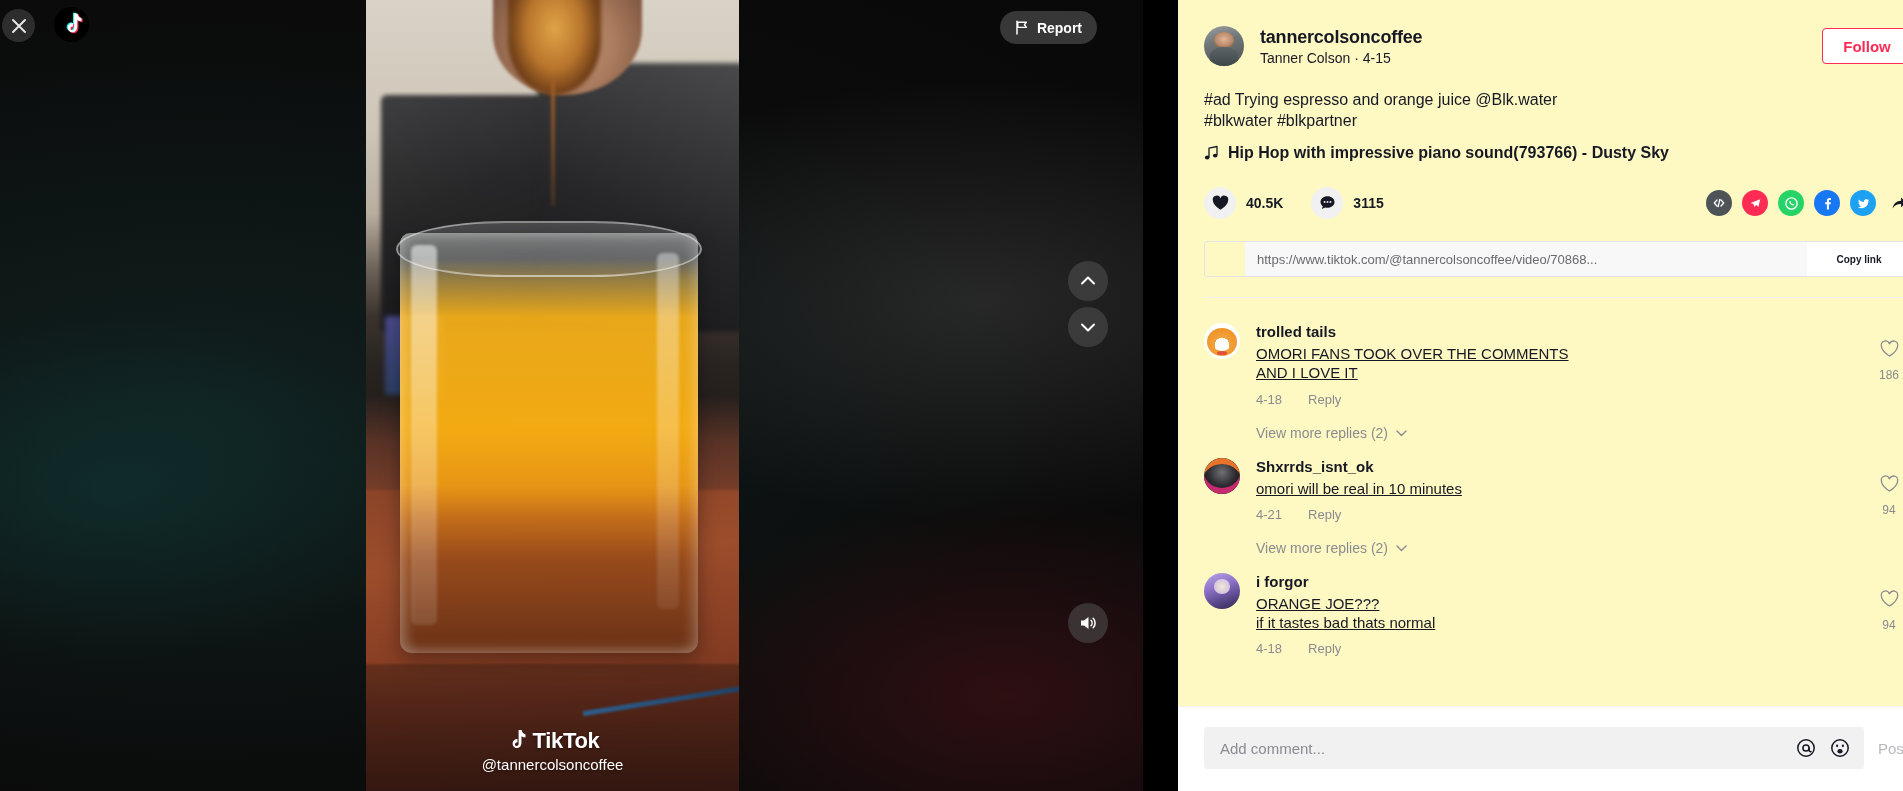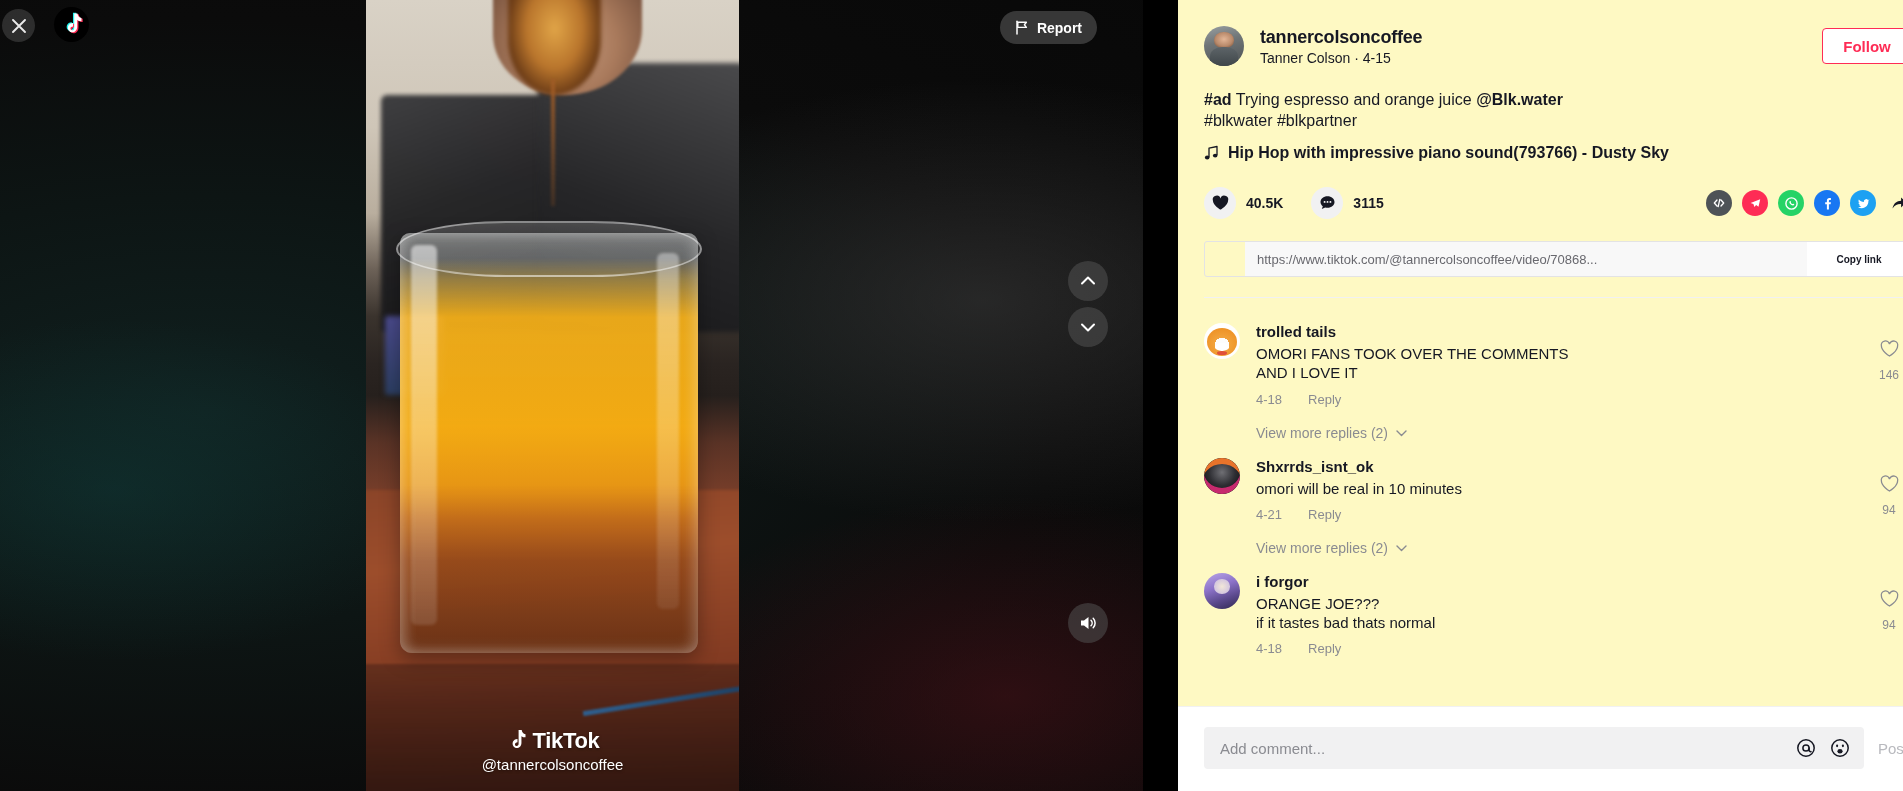--- a/index.html
+++ b/index.html
@@ -224,21 +224,21 @@
     background:#fff; color:#fe2c55;
     font-size:15px; font-weight:600;
     display:flex; align-items:center; justify-content:center;
     cursor:pointer;
   }
   .caption {
     margin-top:23px;
     font-size:16px; line-height:1.32; color:#161823;
     max-width:372px;
   }
-  .caption b { font-weight:700; }
+  .caption b { font-weight:400; }
   .music-row {
     margin-top:13px;
     display:flex; align-items:center; gap:9px;
     font-size:16px; font-weight:700; color:#161823;
     cursor:pointer;
   }
   .engage-row {
     margin-top:25px;
     display:flex; align-items:center;
   }
@@ -288,21 +288,21 @@
   .ca-tails::after{ content:""; position:absolute; left:30%; top:54%; width:40%; height:22%;
      background:#fff; border-radius:50%; box-shadow: 0 6px 0 -2px #e0503a; }
   .ca-shx { background: radial-gradient(60% 60% at 50% 40%, #6f6f74 0%, #2e2e33 60%, #151518 100%); }
   .ca-shx::before{ content:""; position:absolute; inset:0; border-radius:50%;
      box-shadow: inset 0 -7px 0 -1px #c72a6e, inset 0 9px 0 -3px #e8732a; }
   .ca-forgor { background: linear-gradient(160deg,#b9a7e8 0%, #8d73c9 38%, #5c4a8e 68%, #2f2750 100%); }
   .ca-forgor::before{ content:""; position:absolute; left:28%; top:18%; width:44%; height:40%;
      background: radial-gradient(60% 60% at 50% 50%, #f2e7d8, #cdbfe0); border-radius:50%; }
   .c-body { margin-left:16px; flex:1; min-width:0; }
   .c-name { font-size:15px; font-weight:700; color:#161823; cursor:pointer; }
-  .c-text { margin-top:4px; font-size:15px; line-height:1.28; color:#161823; max-width:330px; }
+  .c-text { margin-top:4px; font-size:15px; line-height:1.28; color:#161823; max-width:330px;text-decoration:underline; }
   .c-meta { margin-top:9px; display:flex; align-items:center; gap:26px; font-size:13px; color:#8a8b91; }
   .c-meta .reply { cursor:pointer; }
   .c-like { width:46px; flex:0 0 46px; display:flex; flex-direction:column; align-items:center; gap:10px; padding-top:17px; }
   .c-like-count { font-size:12px; color:#8a8b91; }
   .more-replies {
     margin:14px 0 6px 52px;
     font-size:14px; color:#8a8b91;
     display:flex; align-items:center; gap:8px;
     cursor:pointer;
   }
@@ -516,21 +516,21 @@
           <div class="c-text">OMORI FANS TOOK OVER THE COMMENTS AND I LOVE IT</div>
           <div class="c-meta">
             <span>4-18</span>
             <span class="reply">Reply</span>
           </div>
         </div>
         <div class="c-like">
           <svg width="19" height="18" viewBox="0 0 19 18">
             <path d="M9.5 16S1.4 11.2 1.4 6.1A3.9 3.9 0 0 1 9.5 4.2 3.9 3.9 0 0 1 17.6 6.1C17.6 11.2 9.5 16 9.5 16z" fill="none" stroke="#8a8b91" stroke-width="1.3"></path>
           </svg>
-          <span class="c-like-count">146</span>
+          <span class="c-like-count">186</span>
         </div>
       </div>
       <div class="more-replies">
         <span>View more replies (2)</span>
         <svg width="11" height="8" viewBox="0 0 11 8">
           <path d="M1 2 L5.5 6.4 L10 2" fill="none" stroke="#8a8b91" stroke-width="1.4" stroke-linecap="round" stroke-linejoin="round"></path>
         </svg>
       </div>
 
       <div class="comment">

